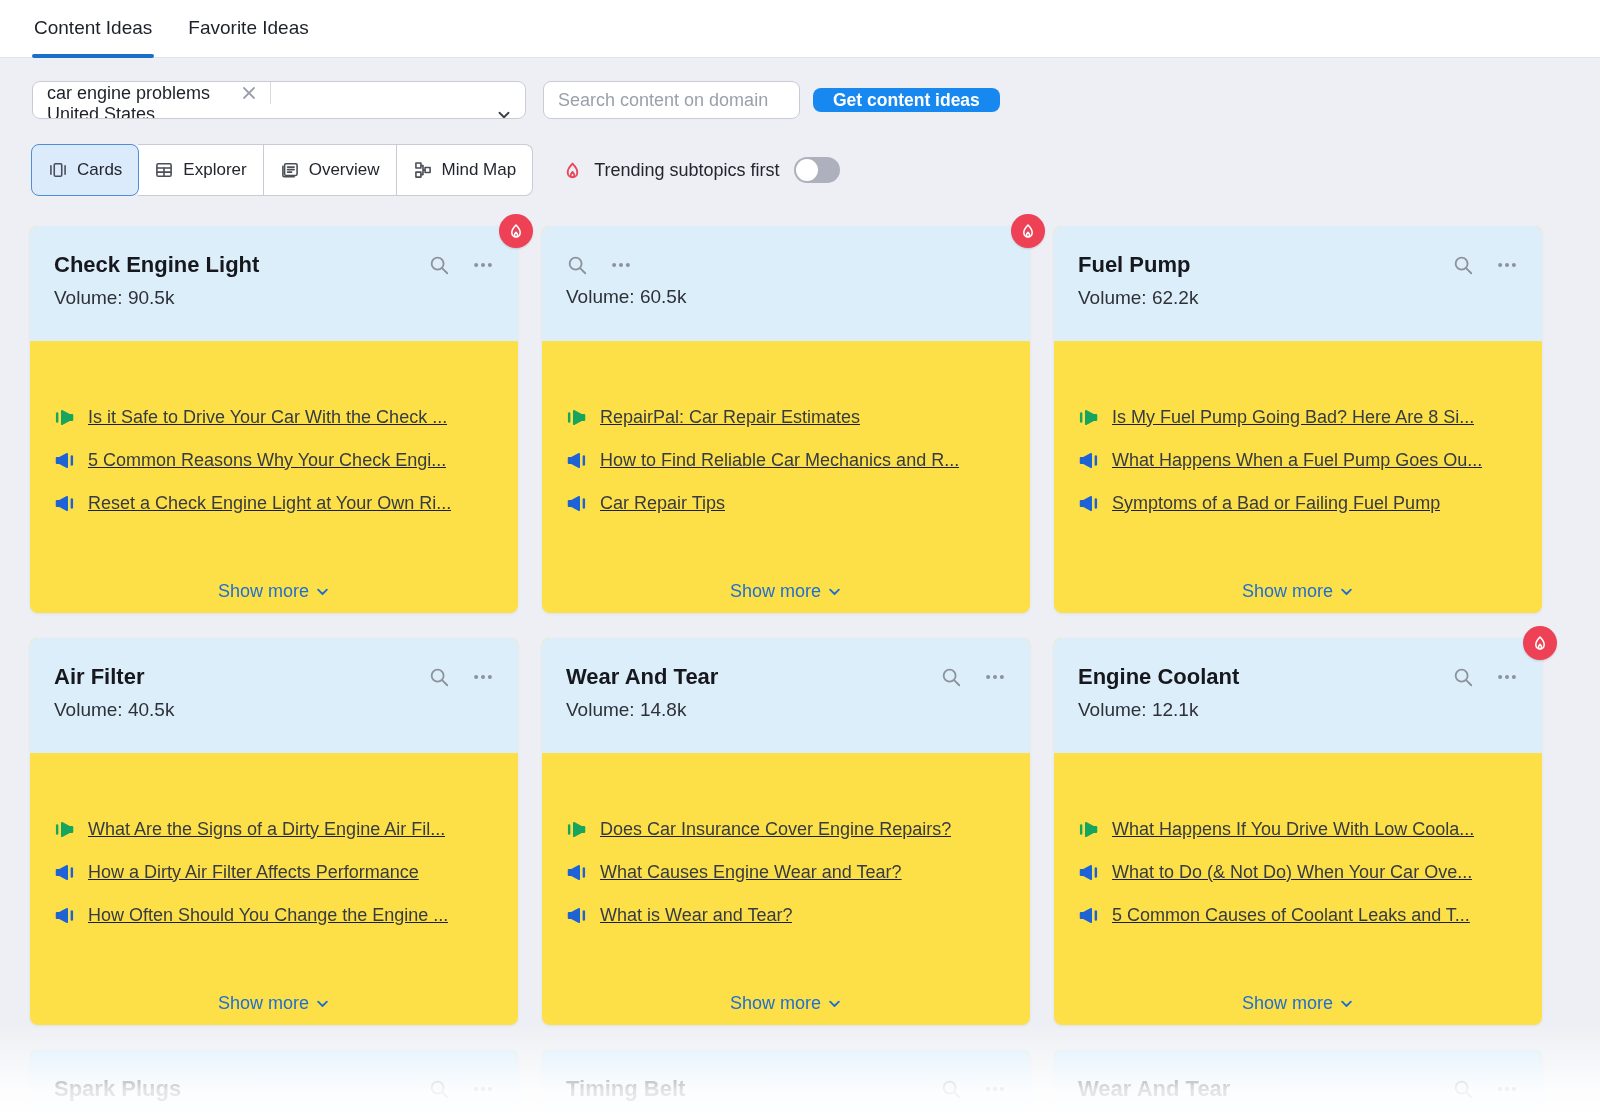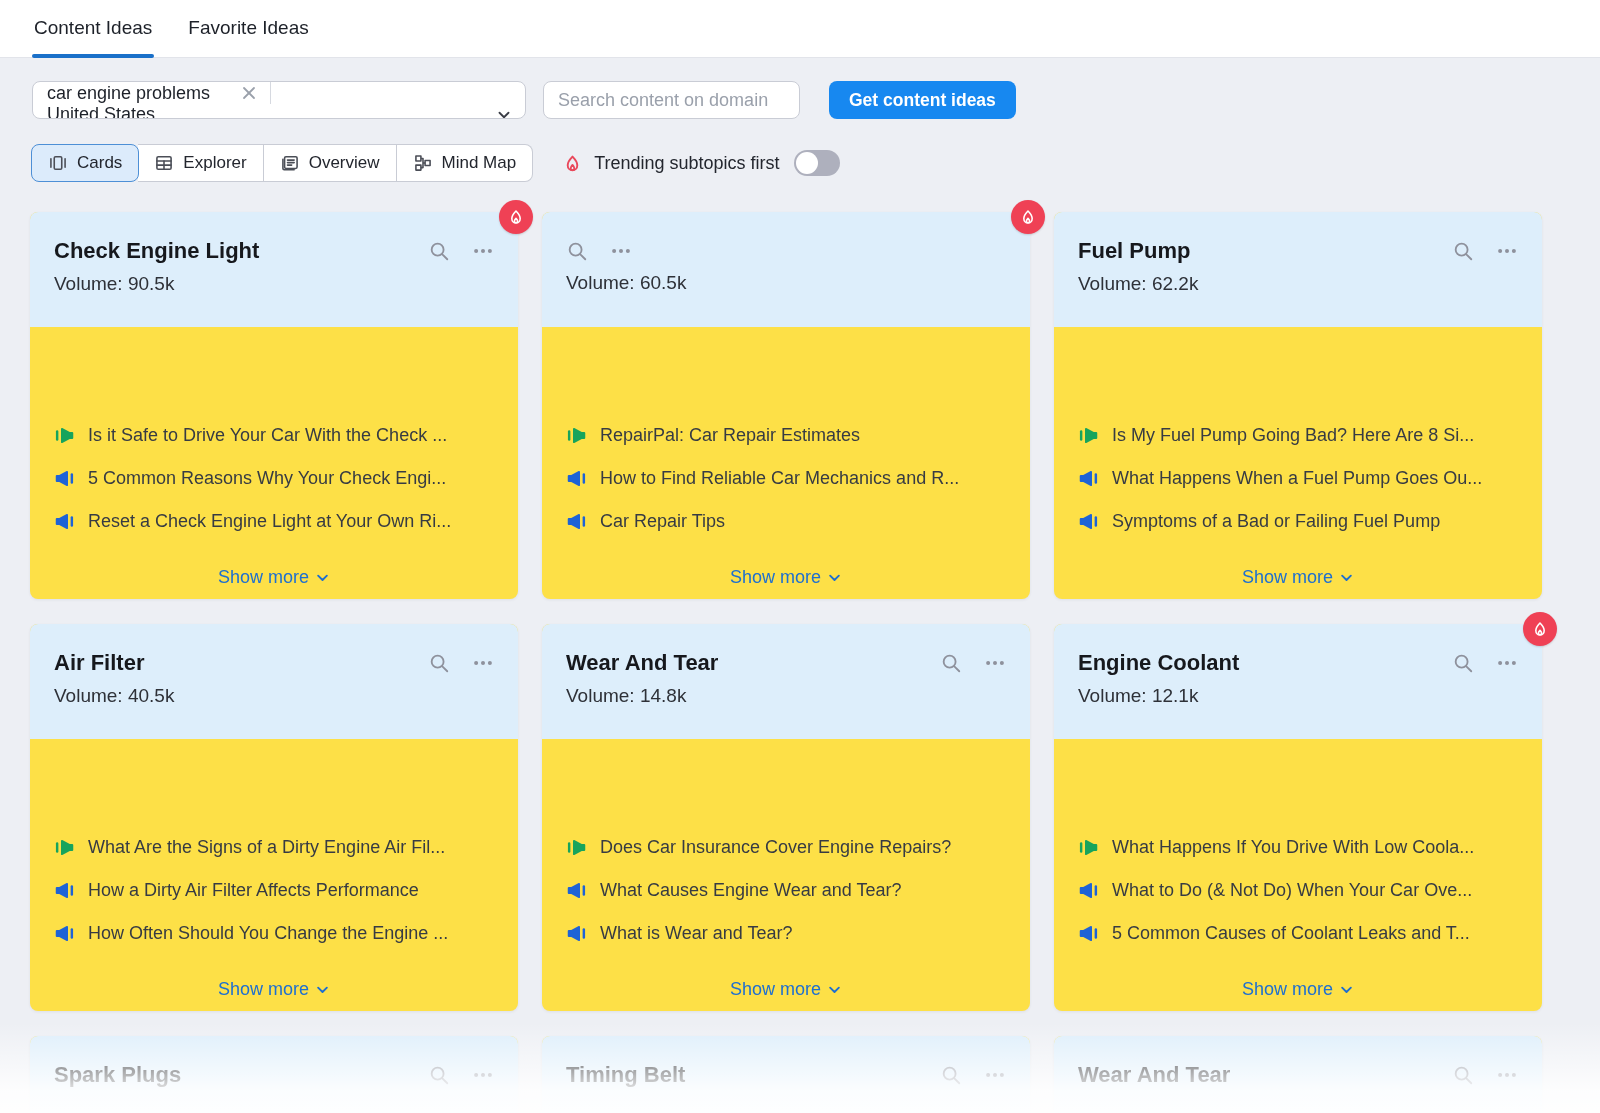--- a/index.html
+++ b/index.html
@@ -55,31 +55,31 @@
     display:flex; align-items:center; justify-content:space-between;
     flex:1; padding:0 12px 0 14px; font-size:18px; cursor:pointer;
   }
   .field-domain {
     margin-left:17px; width:257px; height:38px;
     background:#fff; border:1px solid #c9ccd5; border-radius:8px;
     font-size:18px; font-family:inherit; padding:0 14px; outline:none;
   }
   .field-domain::placeholder { color:#9aa0ab; }
   .btn-primary {
-    margin-left:29px; height:38px; padding:0 20px;
+    margin-left:13px; height:24px; padding:0 20px;
     background:#1788f0; border:none; border-radius:8px;
     color:#fff; font-size:17.5px; font-weight:700; font-family:inherit;
     cursor:pointer;
   }
 
   .views-row { display:flex; align-items:center; margin-top:25px; }
   .segmented { display:flex; }
   .segment {
     display:flex; align-items:center; gap:9px;
-    height:38px; padding:0 16px;
+    height:52px; padding:0 16px;
     background:#fff; border:1px solid #c9ccd5; border-left-width:0;
     font-size:17px; color:#23262e; cursor:pointer; position:relative;
   }
   .segment:first-child { border-left-width:1px; border-radius:8px 0 0 8px; }
   .segment:last-child { border-radius:0 8px 8px 0; }
   .segment.active {
     background:#dcebfb; border:1px solid #4d8fd6; z-index:2;
     border-radius:8px; margin:0 -1px;
   }
   .segment svg { display:block; }
@@ -111,21 +111,21 @@
   .card-header {
     background:#ddeefb; border-radius:8px 8px 0 0;
     padding:26px 24px 0 24px; height:115px;
   }
   .card-title-row { display:flex; align-items:flex-start; }
   .card-title { font-size:22px; font-weight:700; color:#16181d; flex:1; line-height:1.15; }
   .card-actions { display:flex; align-items:center; gap:22px; padding-top:2px; }
   .icon-btn { cursor:pointer; display:flex; }
   .card-volume { margin-top:10px; font-size:19px; color:#2e3138; }
   .card-body { position:relative; height:272px; padding:0 24px; }
-  .idea-list { list-style:none; padding-top:94px; }
+  .idea-list { list-style:none; padding-top:62px;text-decoration:underline; }
   .idea-item { display:flex; align-items:center; gap:13px; height:28px; margin-bottom:15px; }
   .item-icon { width:21px; height:21px; flex:0 0 auto; display:flex; }
   .item-icon svg { width:21px; height:21px; }
   .item-icon[data-color="blue"] svg { fill:#1e63d6; }
   .item-icon[data-color="green"] svg { fill:#17a45c; transform:scaleX(-1); }
   .idea-text {
     font-size:18px; color:#373b43; white-space:nowrap;
     overflow:hidden; text-overflow:ellipsis;
   }
   .show-more {

